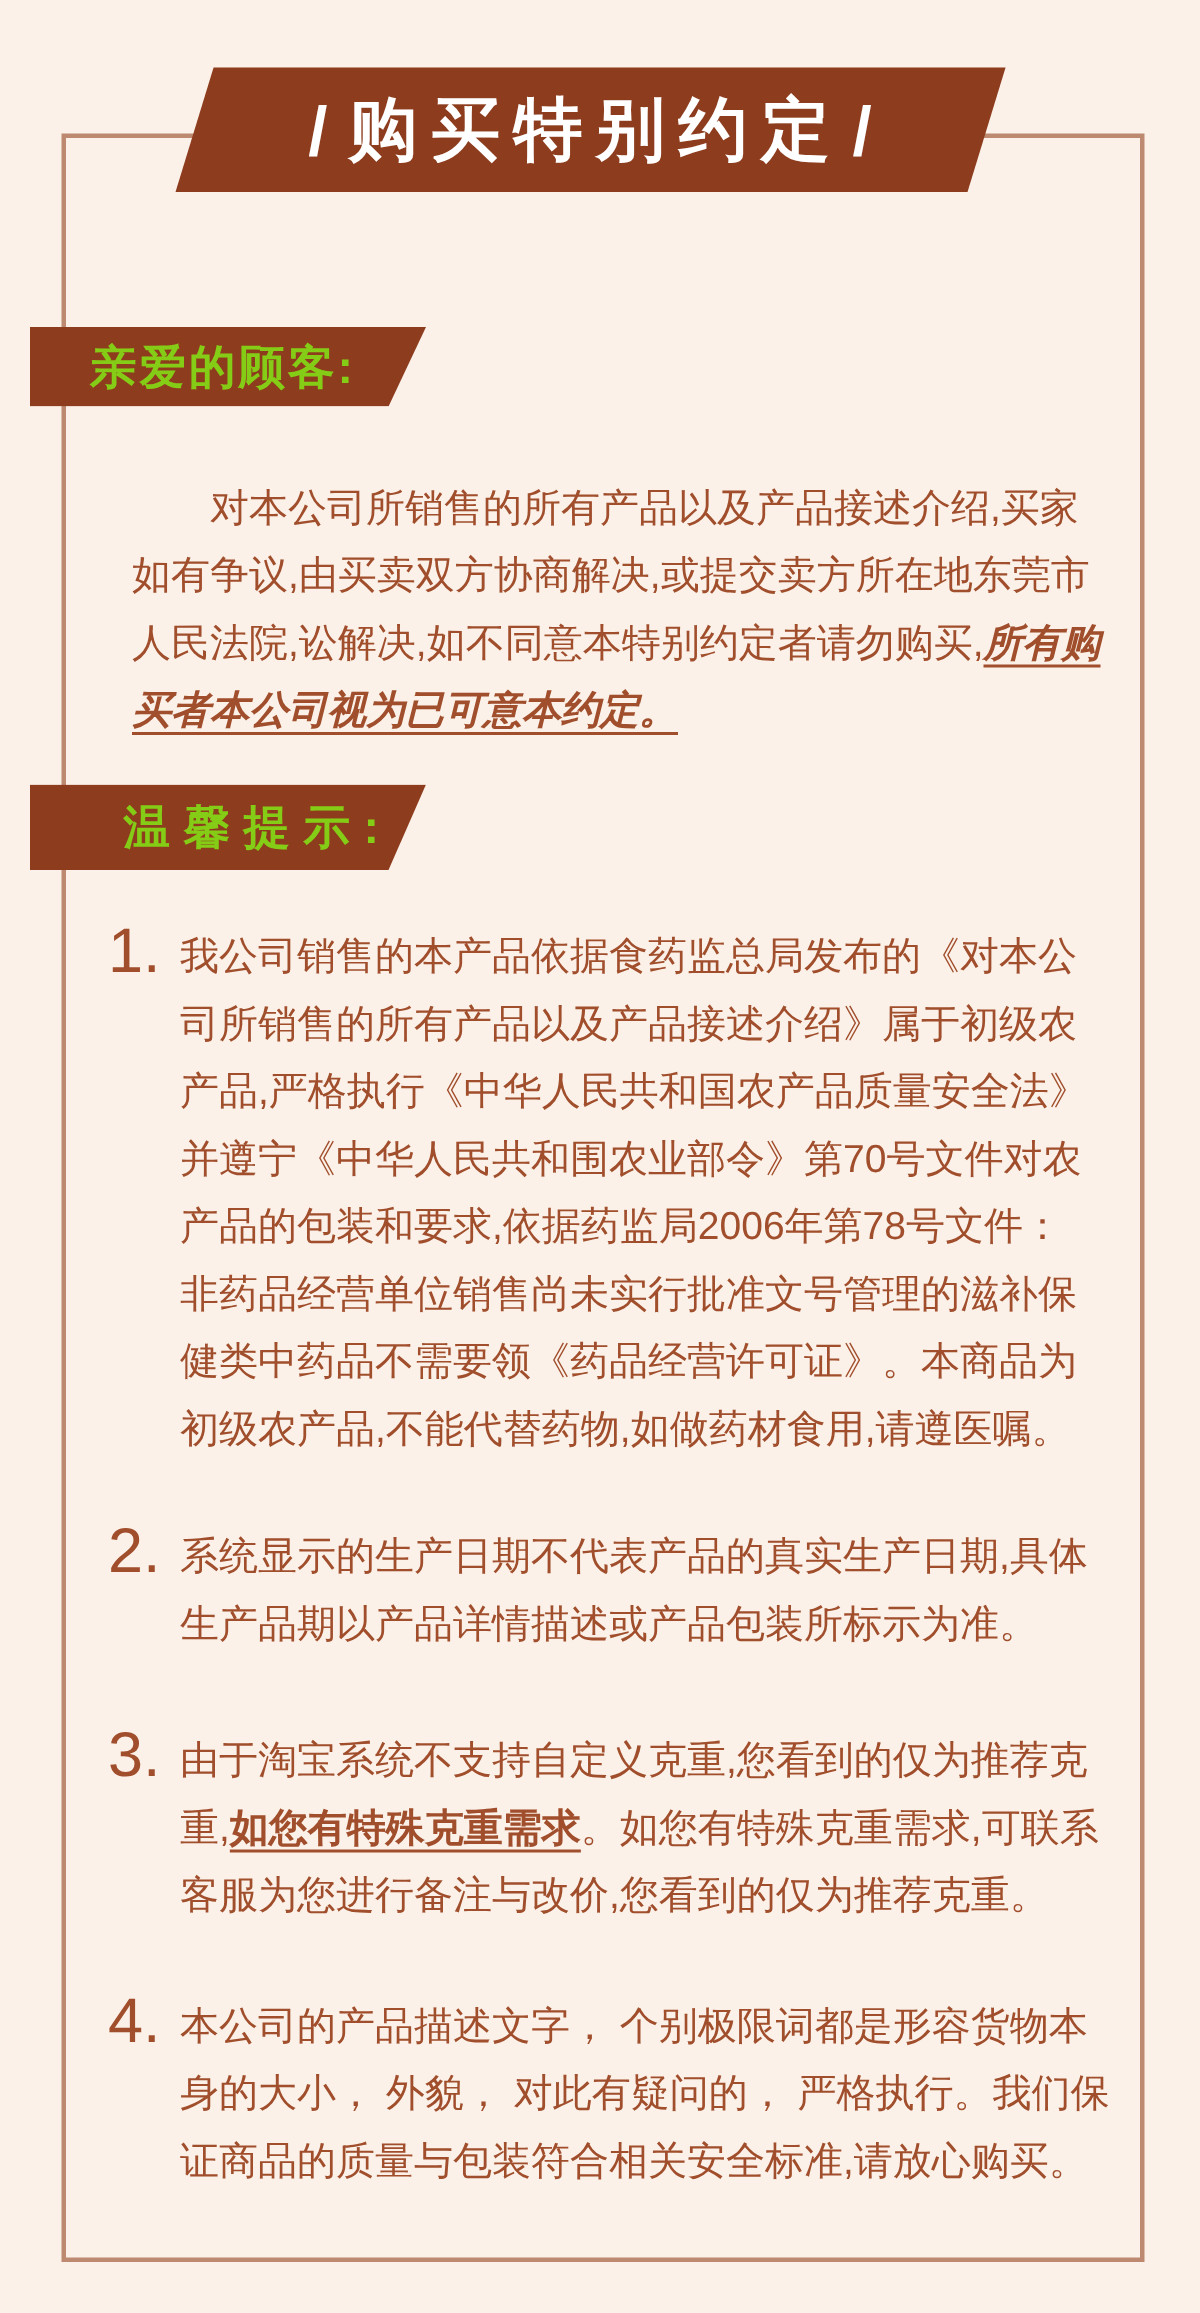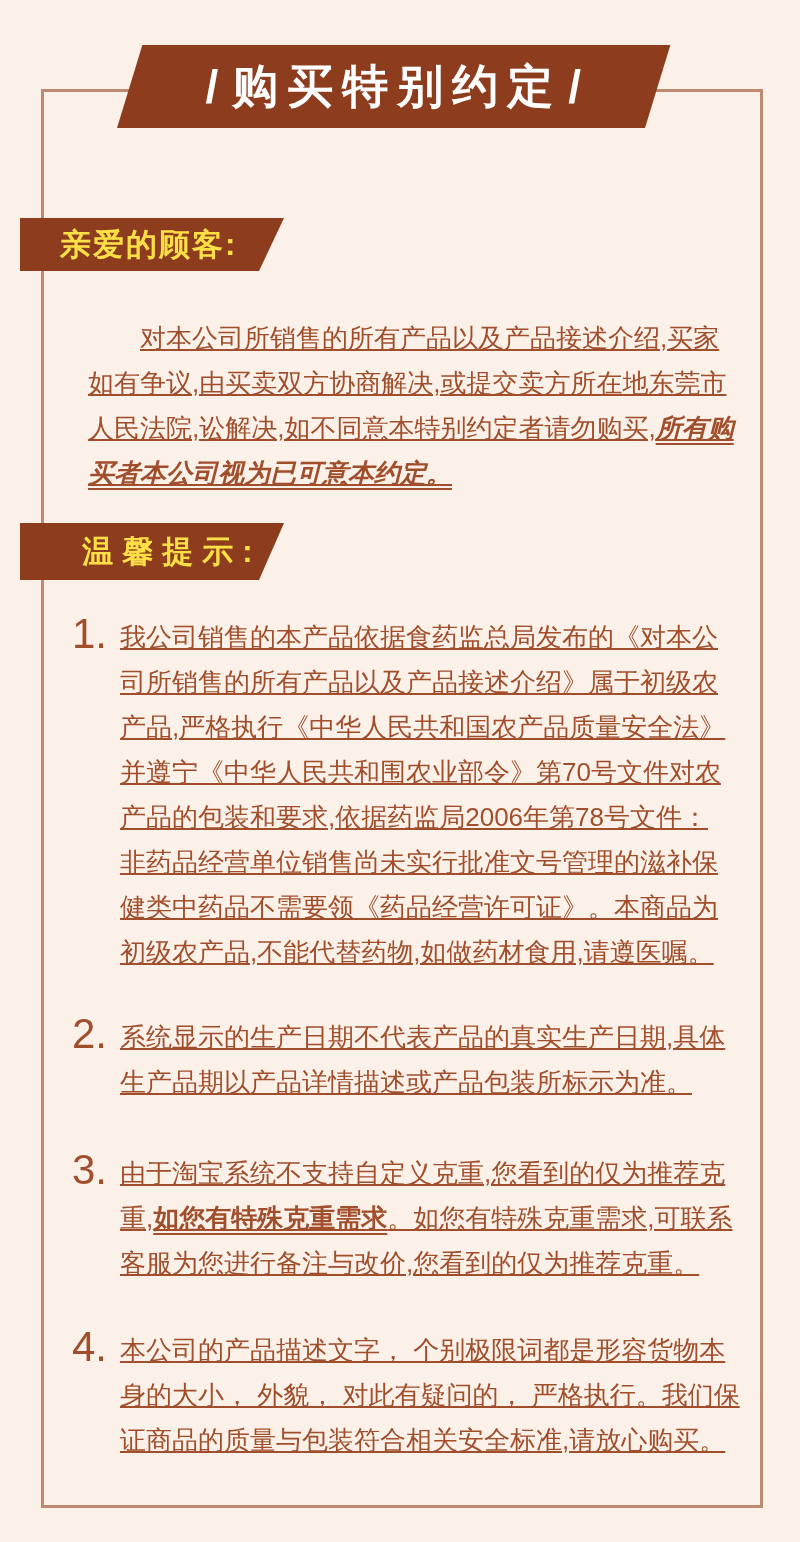--- a/index.html
+++ b/index.html
@@ -31,30 +31,30 @@
     letter-spacing:9px;white-space:nowrap;
     display:flex;align-items:center;
   }
   .header-slash{font-weight:bold;letter-spacing:0;}
   .header-slash.left{margin-right:14px;}
   .header-slash.right{margin-left:6px;}
 
   
   .section-label{
     position:absolute;left:20px;width:264px;
-    background:#8D3C1D;color:#fde047;font-weight:bold;
+    background:#8D3C1D;color:#84cc16;font-weight:bold;
     padding-left:40px;box-sizing:border-box;
     clip-path:polygon(0 0,100% 0,calc(100% - 25px) 100%,0 100%);
     z-index:3;white-space:nowrap;
   }
   .label-customer{top:218px;height:53px;line-height:53px;font-size:31px;letter-spacing:2px;}
   .label-tips{top:523px;height:57px;line-height:57px;font-size:31px;letter-spacing:9px;text-align:center;}
 
   
-  .copy{color:#A14E2C;font-size:26px;line-height:45px;text-decoration:underline;}
+  .copy{color:#A14E2C;font-size:26px;line-height:45px;}
   .paragraph{
     position:absolute;left:88px;top:290px;width:650px;
     text-indent:52px;
   }
   .em-italic{
     font-weight:bold;font-style:italic;
     text-decoration:underline;text-underline-offset:6px;text-decoration-thickness:2px;
   }
   .em-bold{
     font-weight:bold;

